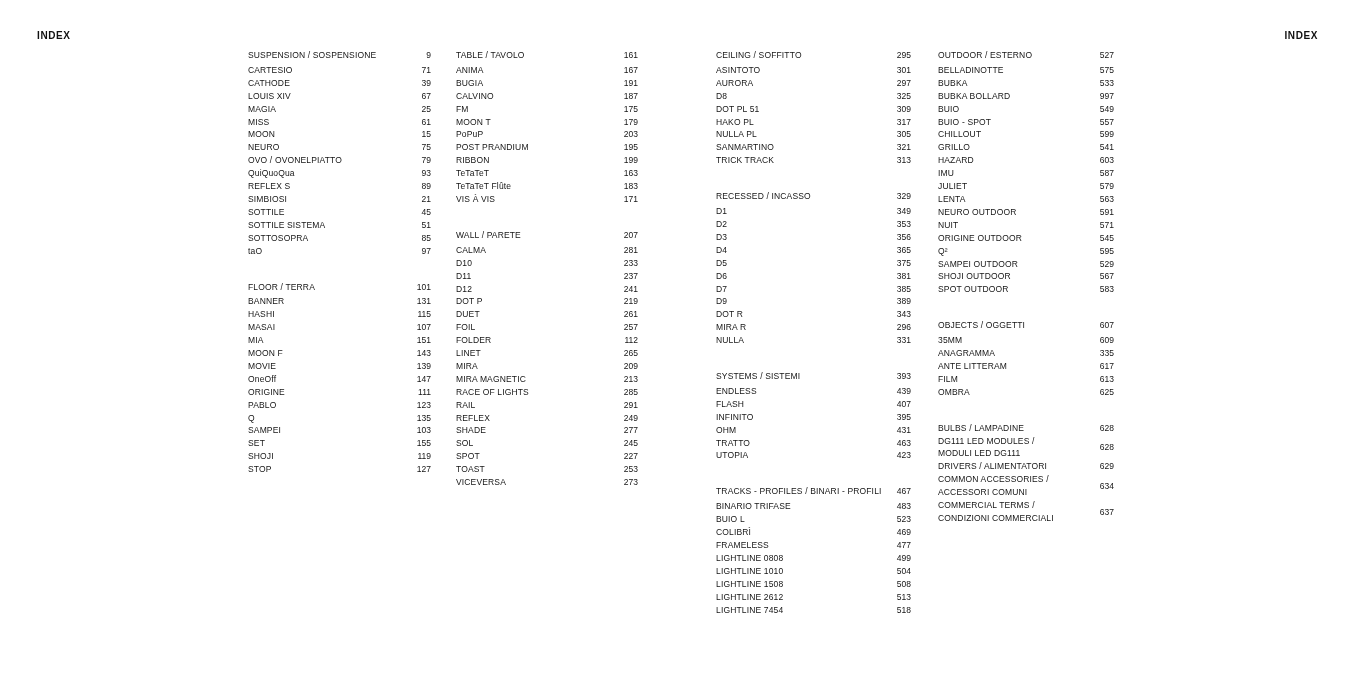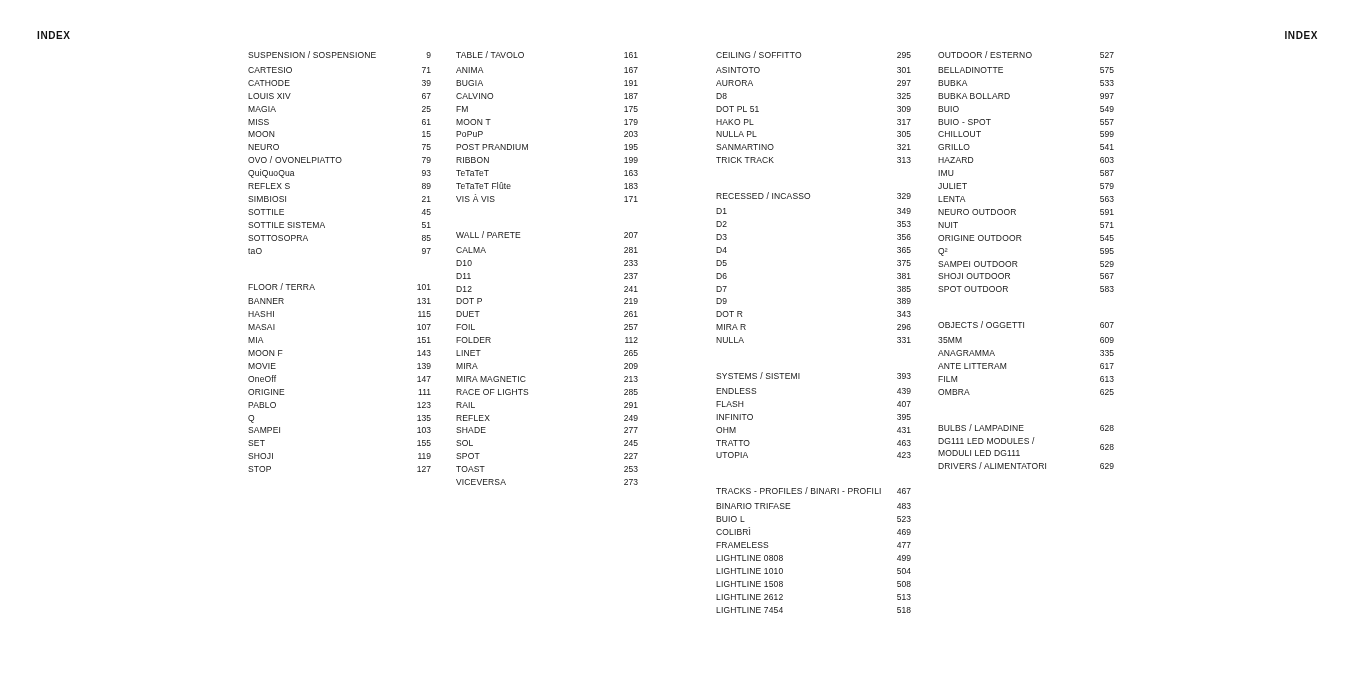--- a/index.html
+++ b/index.html
@@ -574,15 +574,25 @@
         </div>
         <div class="row">
           <span class="name">DG111 LED MODULES /
 MODULI LED DG111</span>
           <span class="pg">628</span>
         </div>
         <div class="row">
           <span class="name">DRIVERS / ALIMENTATORI</span>
           <span class="pg">629</span>
         </div>
+        <div class="row">
+          <span class="name">COMMON ACCESSORIES /
+ACCESSORI COMUNI</span>
+          <span class="pg">634</span>
+        </div>
+        <div class="row">
+          <span class="name">COMMERCIAL TERMS /
+CONDIZIONI COMMERCIALI</span>
+          <span class="pg">637</span>
+        </div>
       </div>
     </div>
 </div>
 
 </body></html>

